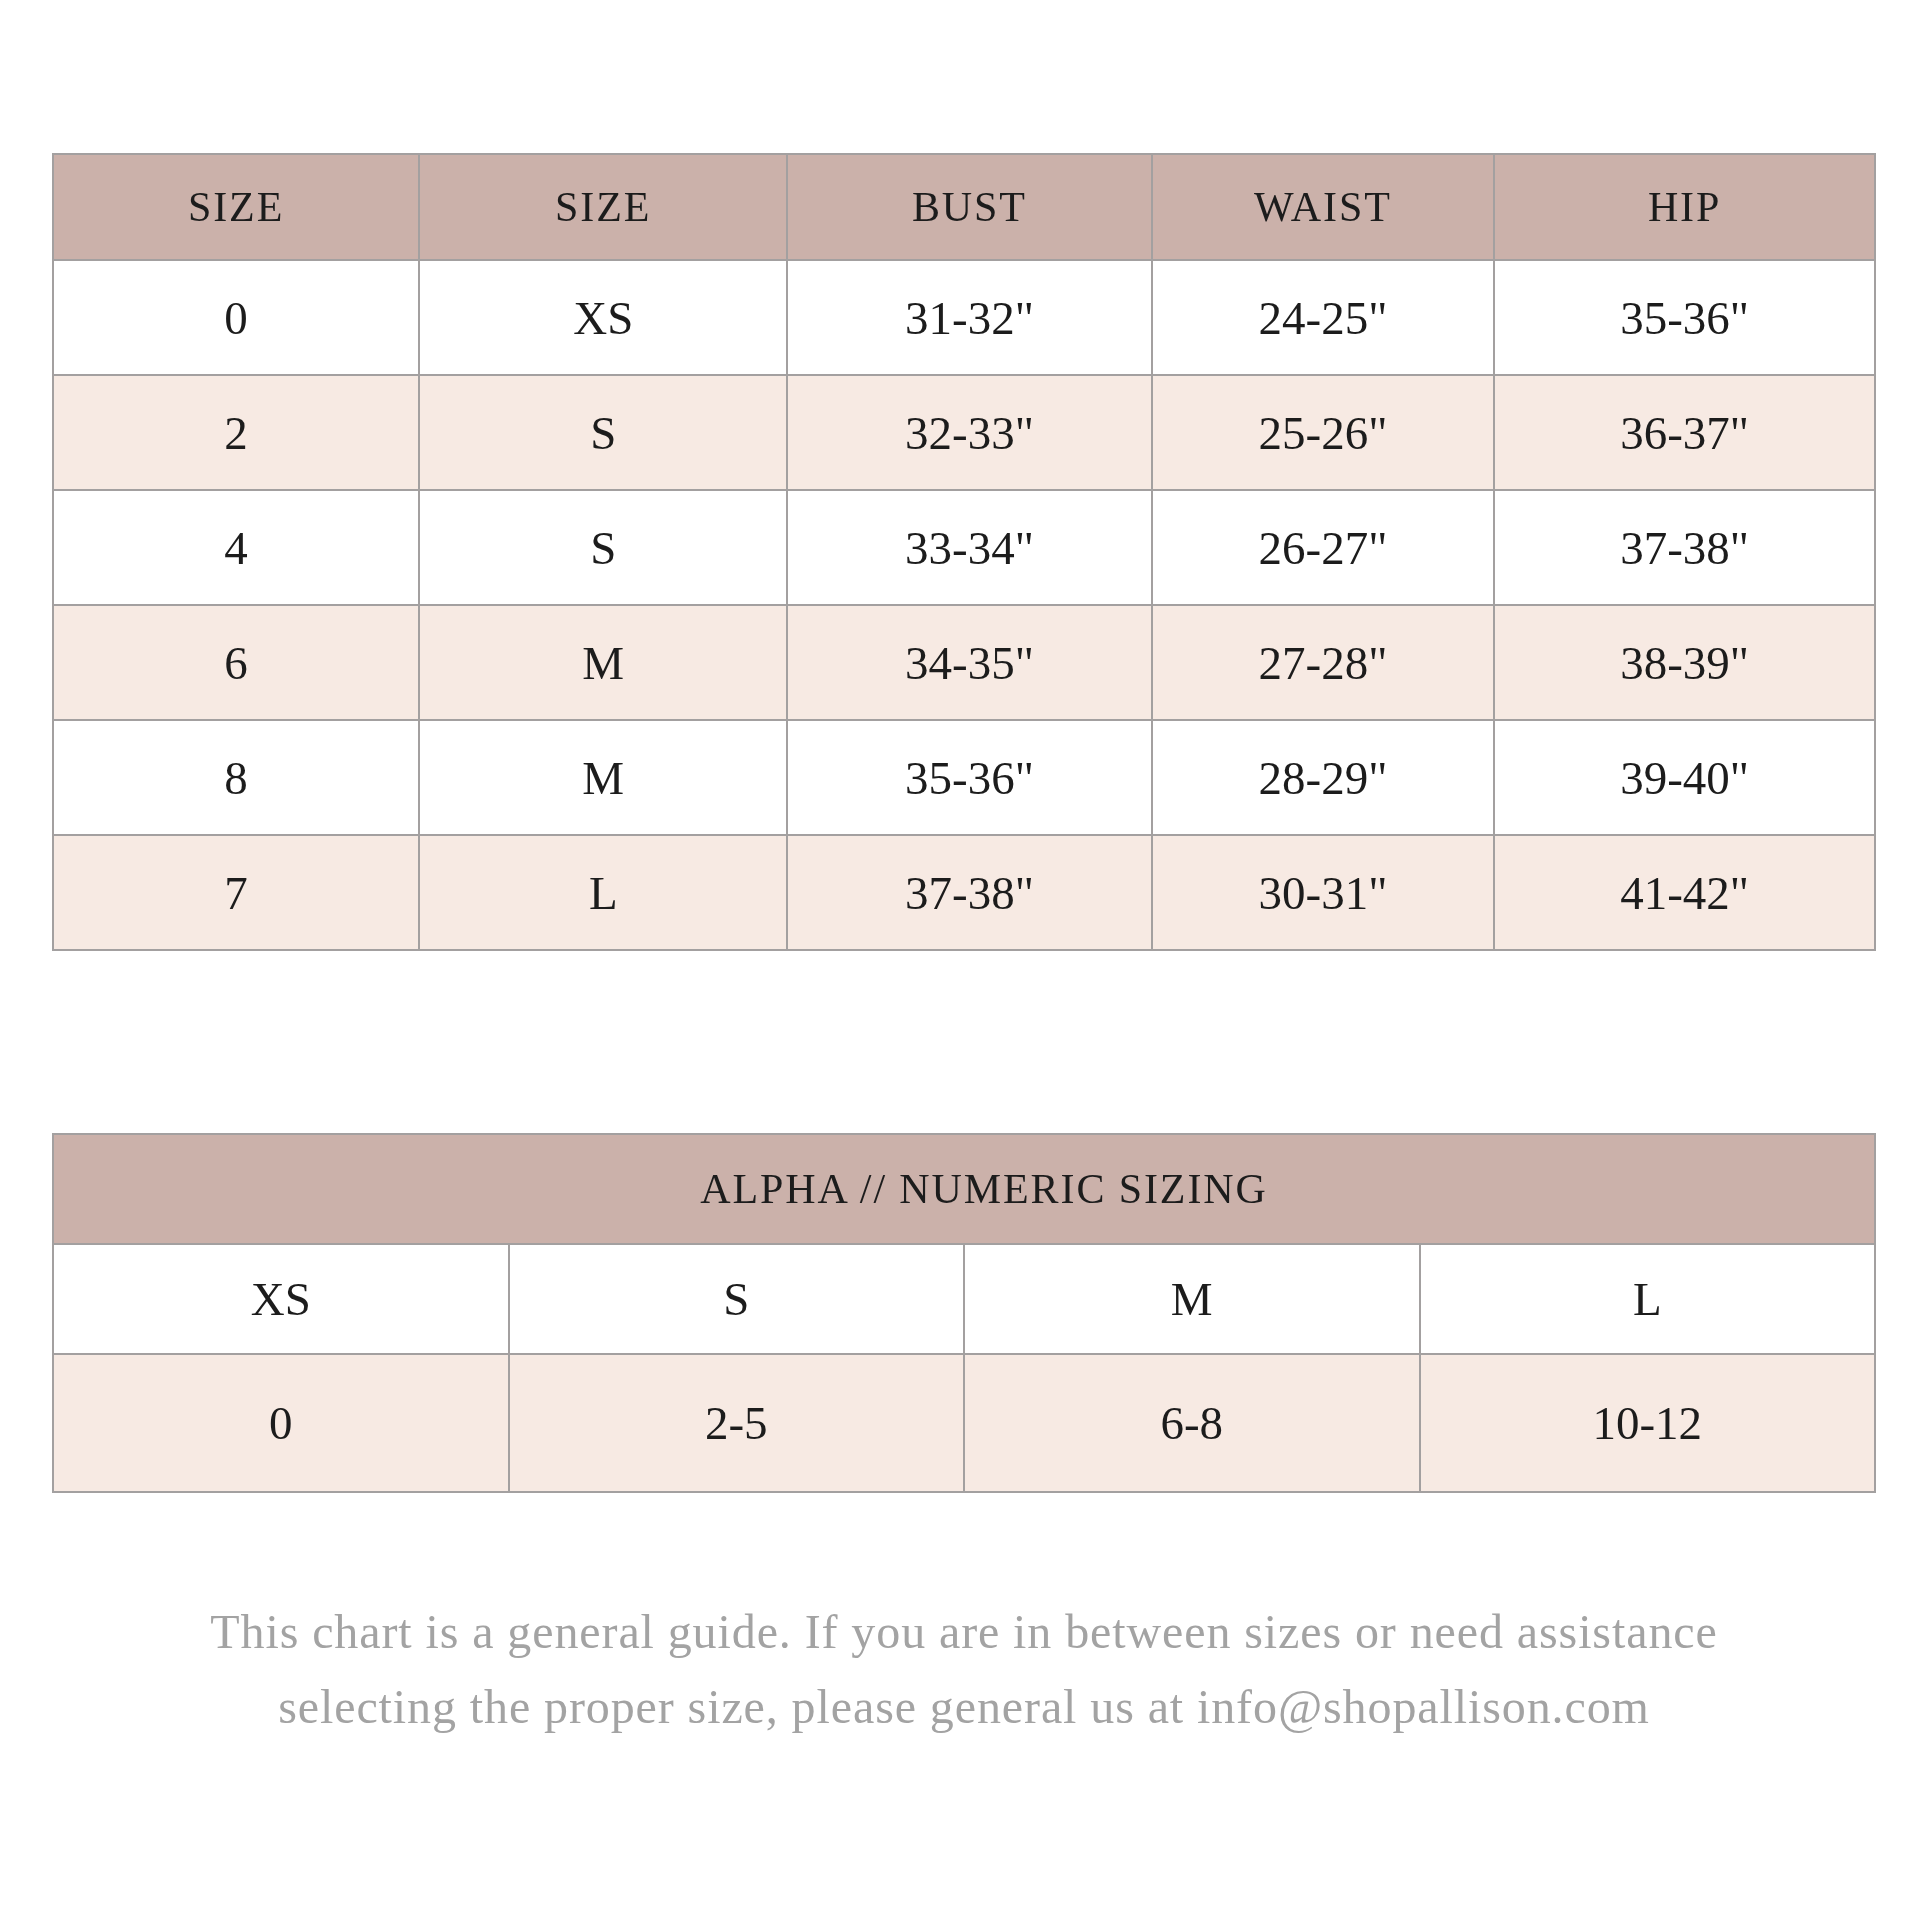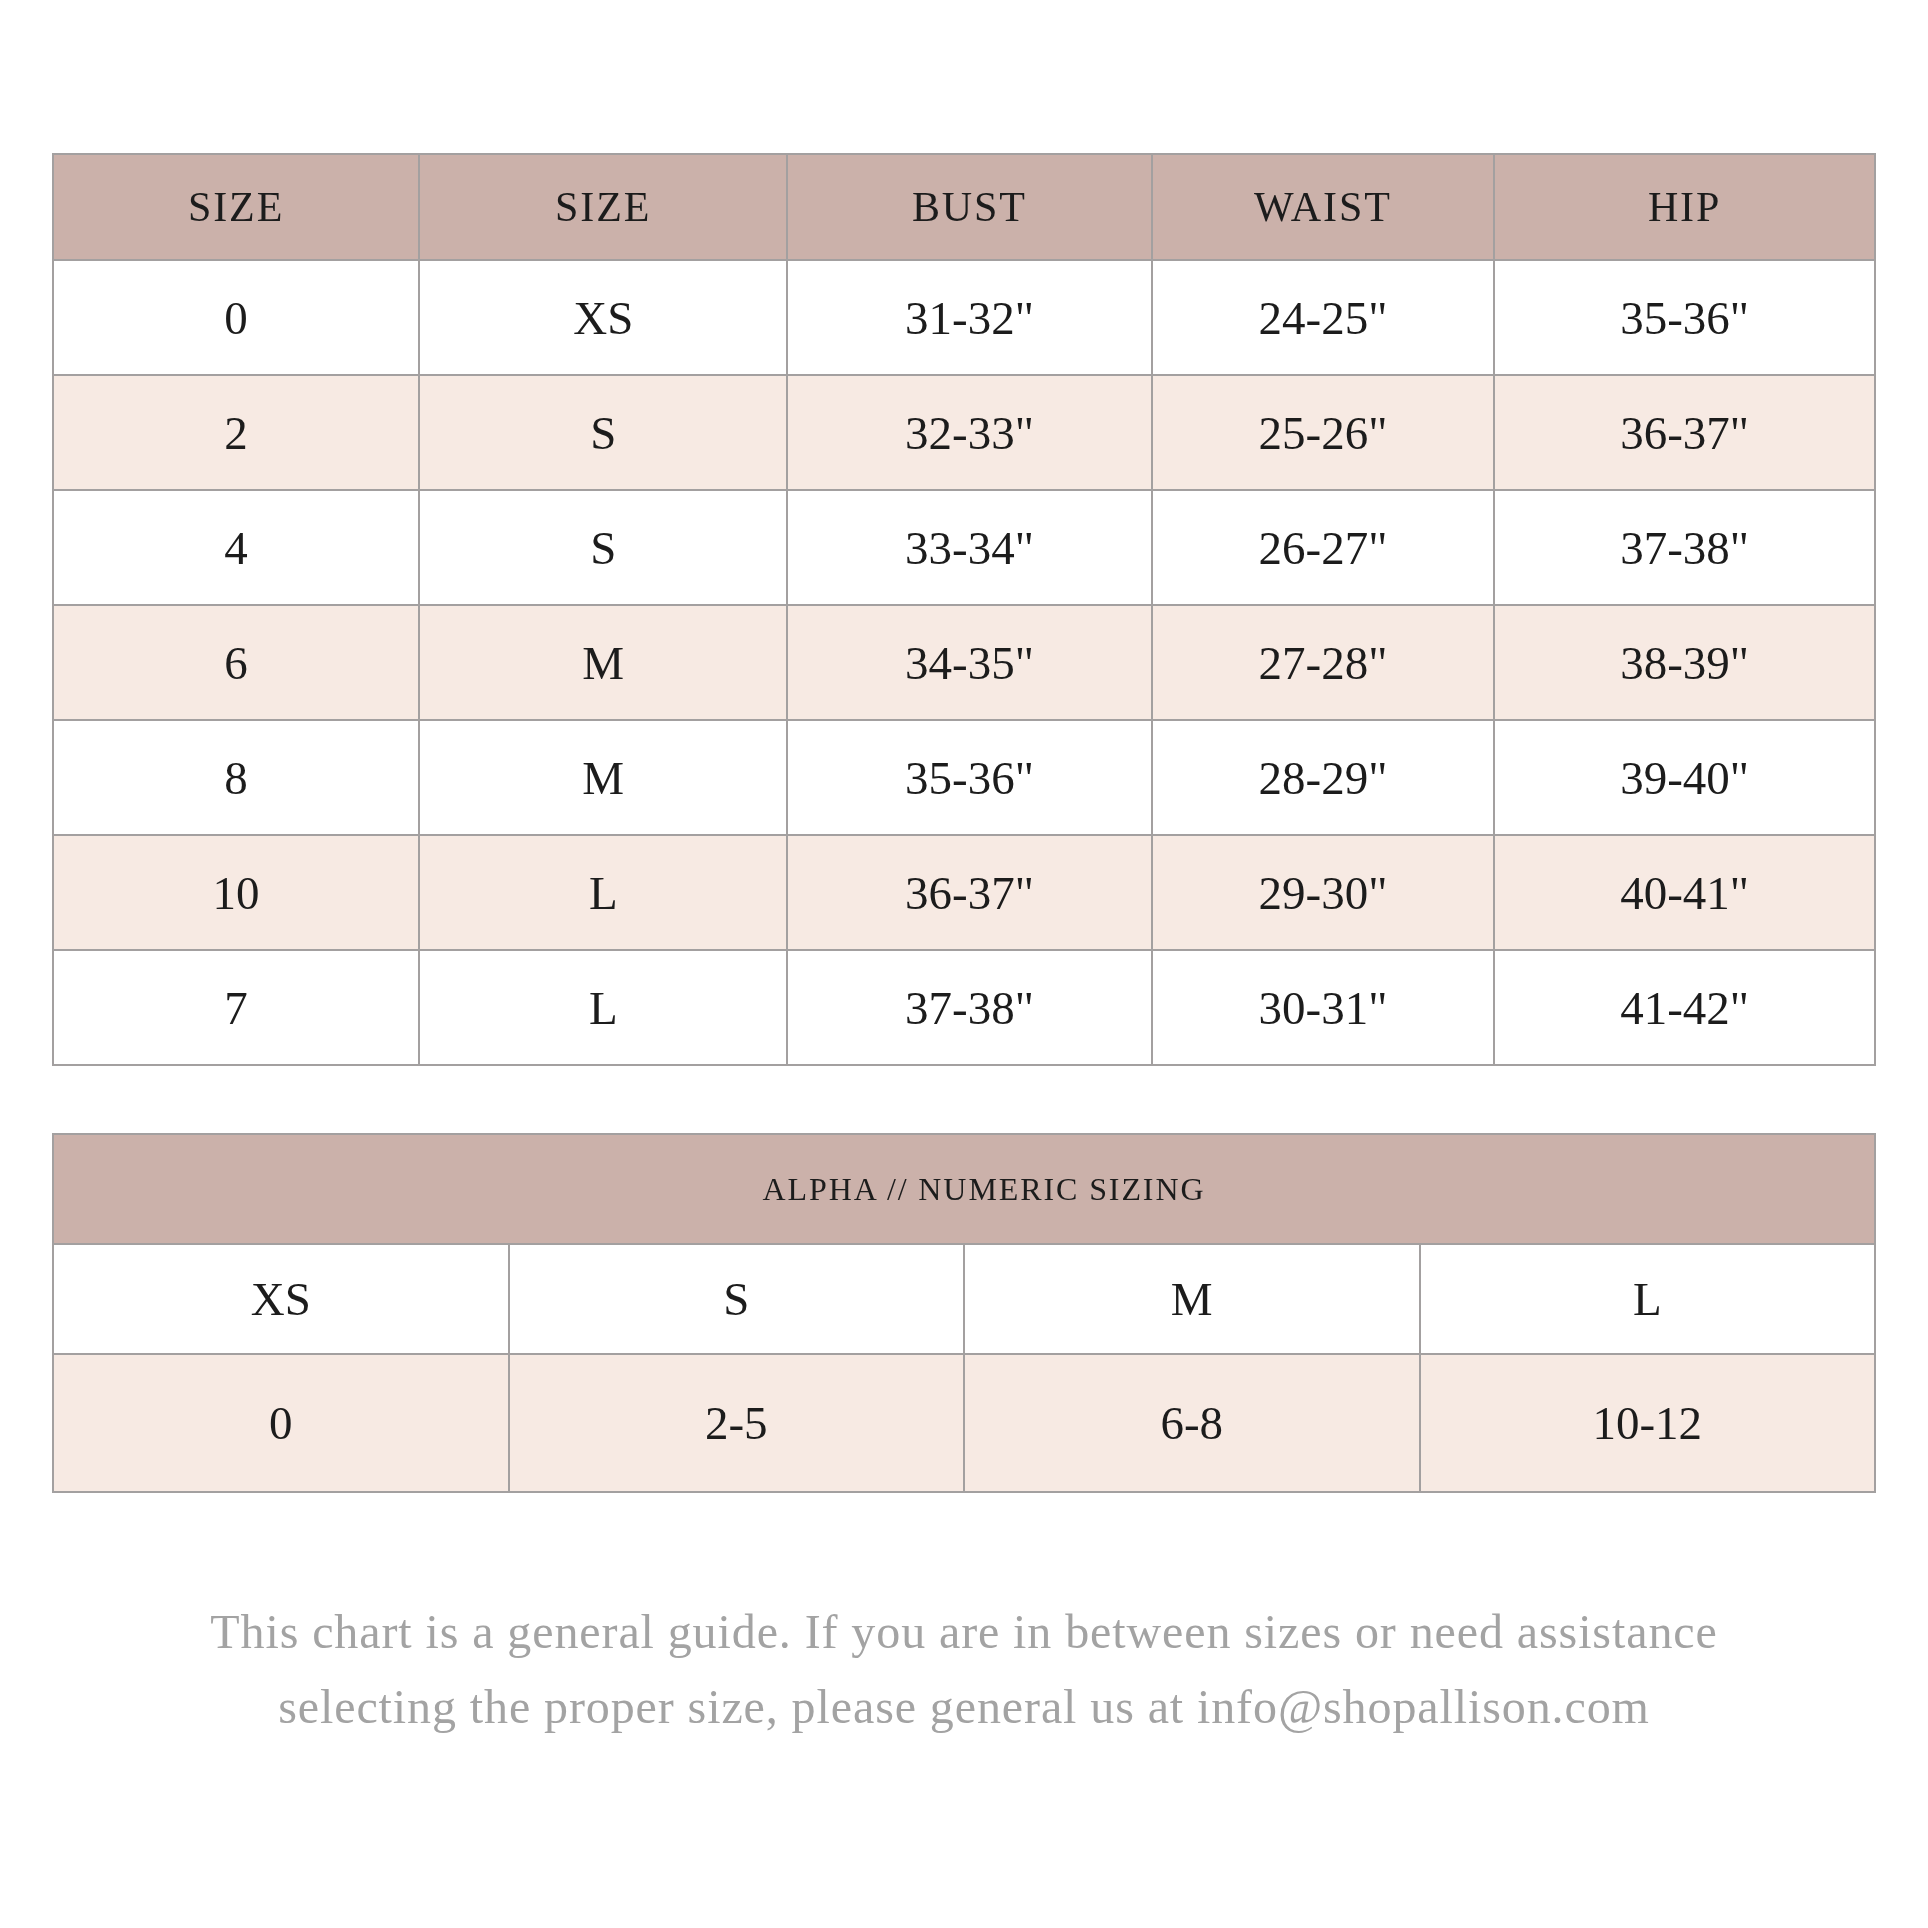--- a/index.html
+++ b/index.html
@@ -44,21 +44,21 @@
   }
   .size-table tbody tr:nth-child(even) td {
     background: #f7eae3;
   }
   
   .alpha-table { top: 1133px; }
   .alpha-table .alpha-title-cell {
     height: 108px;
     background: #cbb1aa;
     font-weight: normal;
-    font-size: 32px;
+    font-size: 42px;
     letter-spacing: 1.9px;
     padding-left: 40px;
   }
   .alpha-table .alpha-header-row td {
     height: 108px;
     font-size: 47px;
     background: #ffffff;
   }
   .alpha-table .alpha-value-row td {
     height: 136px;
@@ -128,27 +128,20 @@
       <td>38-39"</td>
     </tr>
     <tr>
       <td>8</td>
       <td>M</td>
       <td>35-36"</td>
       <td>28-29"</td>
       <td>39-40"</td>
     </tr>
     <tr>
-      <td>10</td>
-      <td>L</td>
-      <td>36-37"</td>
-      <td>29-30"</td>
-      <td>40-41"</td>
-    </tr>
-    <tr>
       <td>7</td>
       <td>L</td>
       <td>37-38"</td>
       <td>30-31"</td>
       <td>41-42"</td>
     </tr>
   </tbody>
 </table>
 
 <table class="alpha-table">

